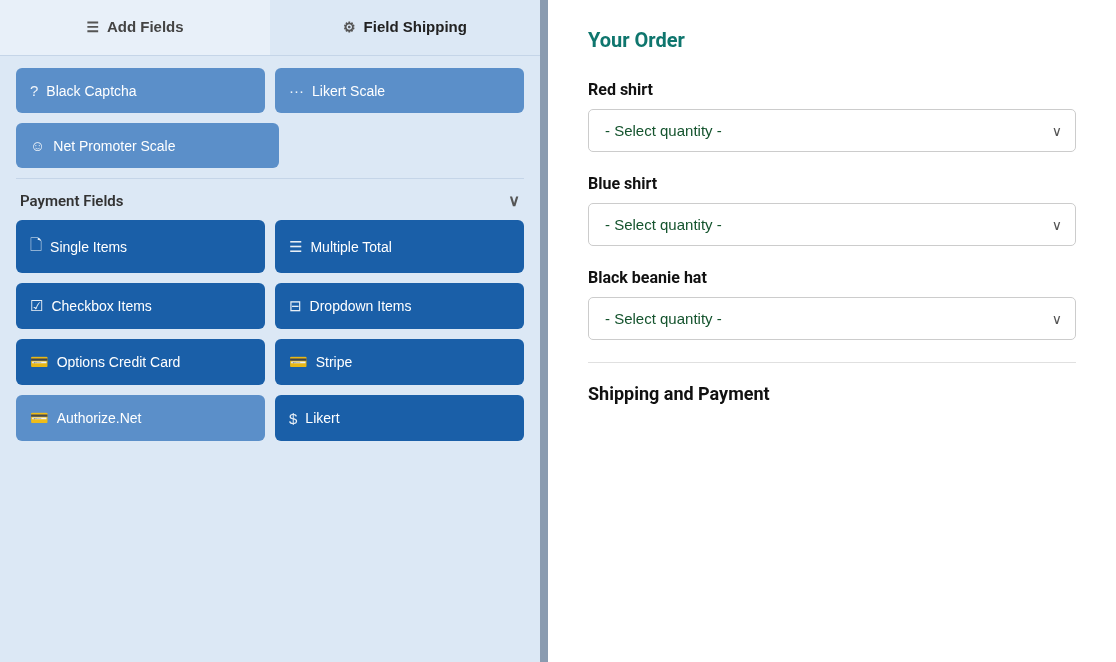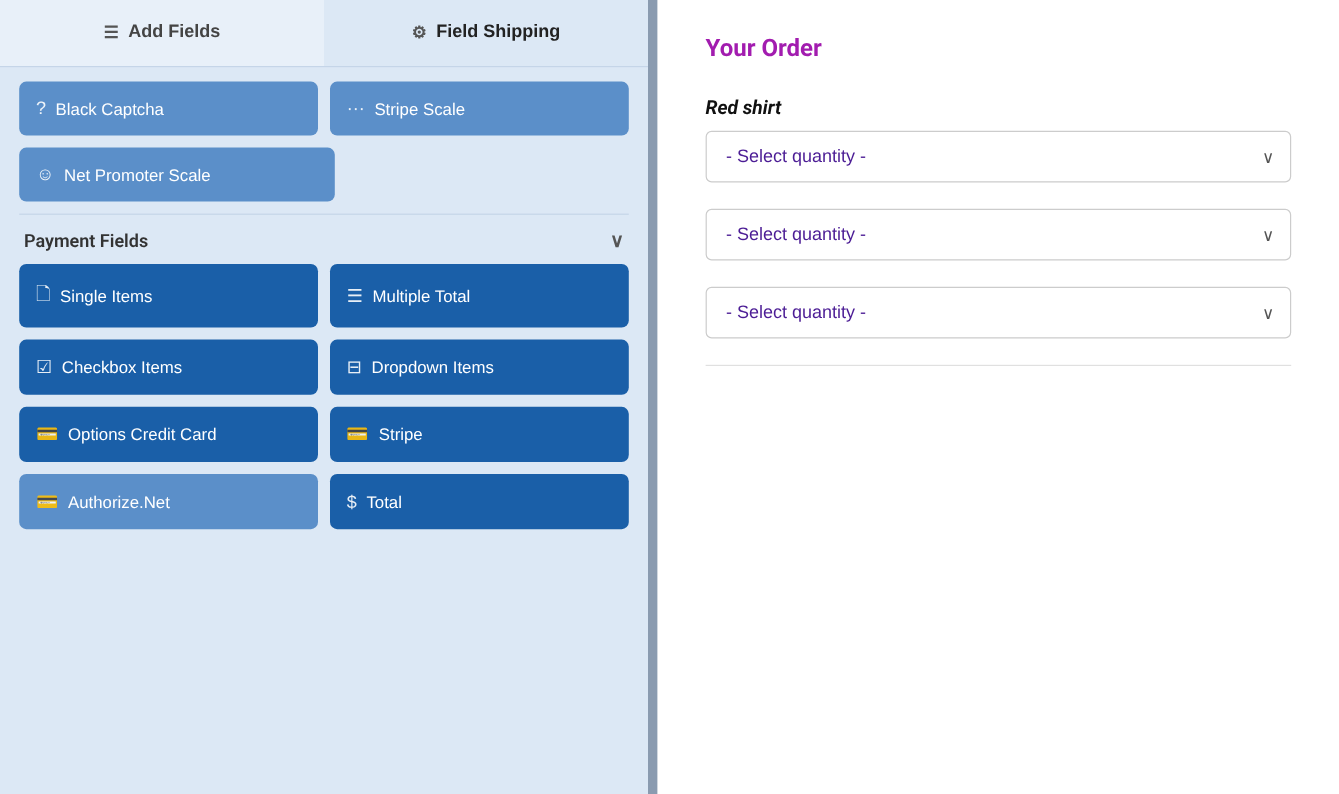--- a/index.html
+++ b/index.html
@@ -110,42 +110,41 @@
     .right-panel {
       flex: 1;
       background: #fff;
       padding: 28px 40px;
       overflow-y: auto;
     }
 
     .order-title {
       font-size: 20px;
       font-weight: 700;
-      color: #a21caf;
+      color: #0f766e;
       margin-bottom: 28px;
     }
 
     .order-item {
       margin-bottom: 22px;
     }
     .order-item-label {
       font-size: 16px;
       font-weight: 700;
       color: #111;
       margin-bottom: 10px;
-      font-style: italic;
     }
     .select-wrapper {
       position: relative;
     }
     .select-wrapper select {
       width: 100%;
       padding: 12px 16px;
       font-size: 15px;
-      color: #4c1d95;
+      color: #14532d;
       border: 1px solid #ccc;
       border-radius: 5px;
       appearance: none;
       background: #fff;
       cursor: pointer;
     }
     .select-wrapper .chevron-down {
       position: absolute;
       right: 14px;
       top: 50%;
@@ -191,21 +190,21 @@
 
   <div class="left-content">
 
     <div class="field-row">
       <button class="field-btn light">
         <span class="field-btn-icon">?</span>
         <span>Black Captcha</span>
       </button>
       <button class="field-btn light">
         <span class="field-btn-icon">···</span>
-        <span>Stripe Scale</span>
+        <span>Likert Scale</span>
       </button>
     </div>
 
     <div class="field-row">
       <button class="field-btn light">
         <span class="field-btn-icon">☺</span>
         <span>Net Promoter Scale</span>
       </button>
       <div style="flex:1"></div>
     </div>
@@ -248,21 +247,21 @@
       </button>
     </div>
 
     <div class="field-row">
       <button class="field-btn light">
         <span class="field-btn-icon">💳</span>
         <span>Authorize.Net</span>
       </button>
       <button class="field-btn dark">
         <span class="field-btn-icon">$</span>
-        <span>Total</span>
+        <span>Likert</span>
       </button>
     </div>
   </div>
 </div>
 
 <div class="panel-divider"></div>
 
 <div class="right-panel">
   <h2 class="order-title">Your Order</h2>
 
@@ -270,32 +269,35 @@
     <div class="order-item-label">Red shirt</div>
     <div class="select-wrapper">
       <select>
         <option>- Select quantity -</option>
       </select>
       <span class="chevron-down">∨</span>
     </div>
   </div>
 
   <div class="order-item">
+    <div class="order-item-label">Blue shirt</div>
     <div class="select-wrapper">
       <select>
         <option>- Select quantity -</option>
       </select>
       <span class="chevron-down">∨</span>
     </div>
   </div>
 
   <div class="order-item">
+    <div class="order-item-label">Black beanie hat</div>
     <div class="select-wrapper">
       <select>
         <option>- Select quantity -</option>
       </select>
       <span class="chevron-down">∨</span>
     </div>
   </div>
 
   <hr class="divider">
 
+  <div class="shipping-title">Shipping and Payment</div>
 </div>
 
 </body></html>

